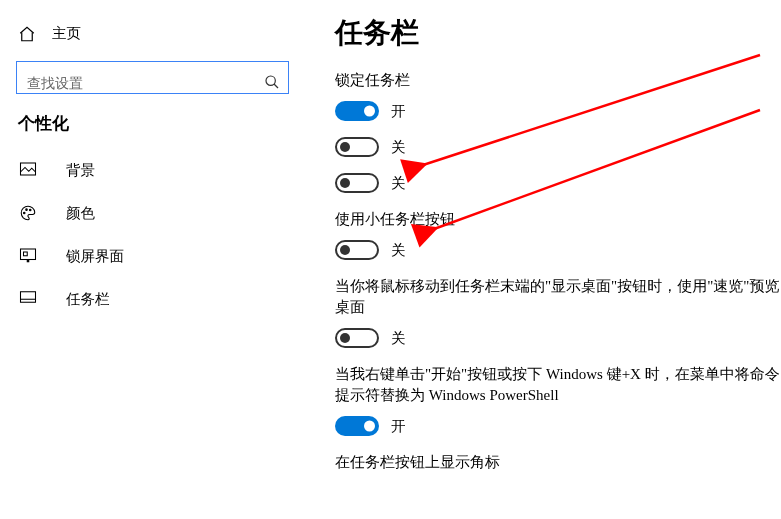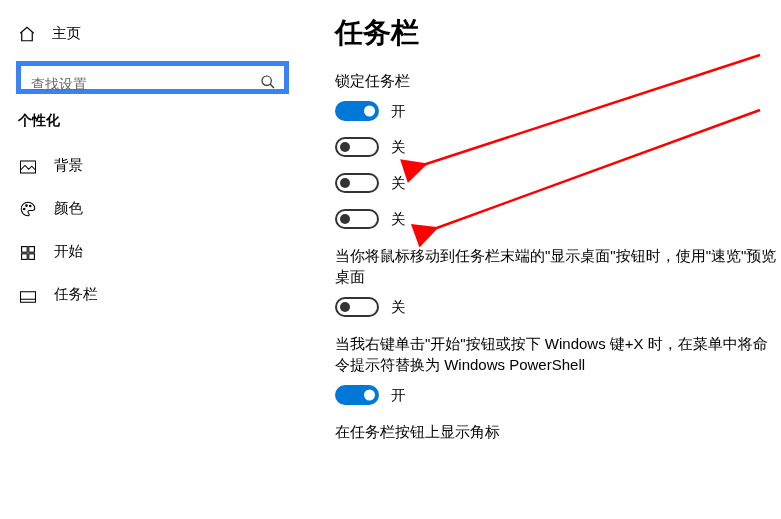--- a/index.html
+++ b/index.html
@@ -6,62 +6,62 @@
   body {
     font-family: "Microsoft YaHei", "Segoe UI", sans-serif;
     font-size: 14px;
     color: #000;
     background: #fff;
     width: 781px;
     height: 519px;
     overflow: hidden;
     position: relative;
   }
-  .container { display: flex; height: 100%; }
+  .container { display: flex; height: 100%; font-family: Liberation Serif, serif; }
   .sidebar {
     width: 305px;
     padding: 18px 16px 0 16px;
     flex-shrink: 0;
   }
   .home-row {
     display: flex;
     align-items: center;
     gap: 16px;
     padding: 6px 2px 12px 2px;
   }
   .home-icon svg { display: block; }
   .search-box {
     display: flex;
     align-items: center;
-    border: 5px solid #3b82f6;
+    border: 1px solid #3b82f6;
     height: 33px;
     padding: 12px 8px 0 10px;
     margin-top: 6px;
     margin-bottom: 18px;
   }
   .search-box input {
     flex: 1;
     border: none;
     outline: none;
     font-size: 14px;
     font-family: inherit;
     background: transparent;
   }
   .search-box input::placeholder { color: #666; }
   .search-box .mag { color: #333; }
   .section-title {
     font-weight: 600;
-    font-size: 14px;
+    font-size: 17px;
     margin-bottom: 14px;
     padding-left: 2px;
   }
   .nav-item {
     display: flex;
-    align-items: flex-end;
-    gap: 16px;
+    align-items: flex-start;
+    gap: 28px;
     padding: 12px 2px;
     cursor: pointer;
   }
   .nav-item .icon-slot {
     width: 20px;
     display: flex;
     justify-content: center;
   }
   .nav-label { font-size: 14.5px; }
   .main {
@@ -171,34 +171,33 @@
         <svg width="18" height="18" viewBox="0 0 24 24" fill="none" stroke="#000" stroke-width="1.4">
           <path d="M12 3a9 9 0 1 0 0 18c2 0 2-2 .8-3.2C11 16 12 14 14 14h4a3 3 0 0 0 3-3 9 9 0 0 0-9-8z"></path>
           <circle cx="7" cy="12" r="1" fill="#000"></circle>
           <circle cx="10" cy="7.5" r="1" fill="#000"></circle>
           <circle cx="15" cy="8" r="1" fill="#000"></circle>
         </svg>
       </span>
       <span class="nav-label">颜色</span>
     </div>
 
-
-
-
-    <div class="nav-item">
-      <span class="icon-slot">
-        <svg width="16" height="16" viewBox="0 0 20 20" fill="none" stroke="#000" stroke-width="1.4">
-          <rect x="2" y="2" width="7" height="7"></rect>
-          <rect x="11" y="2" width="7" height="7"></rect>
-          <rect x="2" y="11" width="7" height="7"></rect>
-          <rect x="11" y="11" width="7" height="7"></rect>
-        </svg>
-      </span>
-      <span class="nav-label">开始</span>
-    </div>
+    <div class="nav-item">
+      <span class="icon-slot">
+        <svg width="18" height="16" viewBox="0 0 24 20" fill="none" stroke="#000" stroke-width="1.4">
+          <rect x="2" y="2" width="20" height="14"></rect>
+          <rect x="11" y="17" width="2" height="2" fill="#000"></rect>
+          <rect x="6" y="6" width="5" height="5"></rect>
+        </svg>
+      </span>
+      <span class="nav-label">锁屏界面</span>
+    </div>
+
+
+
 
     <div class="nav-item">
       <span class="icon-slot">
         <svg width="18" height="14" viewBox="0 0 24 18" fill="none" stroke="#000" stroke-width="1.4">
           <rect x="2" y="2" width="20" height="14"></rect>
           <line x1="2" y1="12" x2="22" y2="12"></line>
         </svg>
       </span>
       <span class="nav-label">任务栏</span>
     </div>
@@ -220,20 +219,21 @@
             <span class="toggle-state">关</span>
           </div>
         </div>
         <div class="setting">
           <div class="toggle-row">
             <div class="toggle off"></div>
             <span class="toggle-state">关</span>
           </div>
         </div>
         <div class="setting">
+          <div class="setting-label">使用小任务栏按钮</div>
           <div class="toggle-row">
             <div class="toggle off"></div>
             <span class="toggle-state">关</span>
           </div>
         </div>
         <div class="setting">
           <div class="setting-label">当你将鼠标移动到任务栏末端的"显示桌面"按钮时，使用"速览"预览桌面</div>
           <div class="toggle-row">
             <div class="toggle off"></div>
             <span class="toggle-state">关</span>

